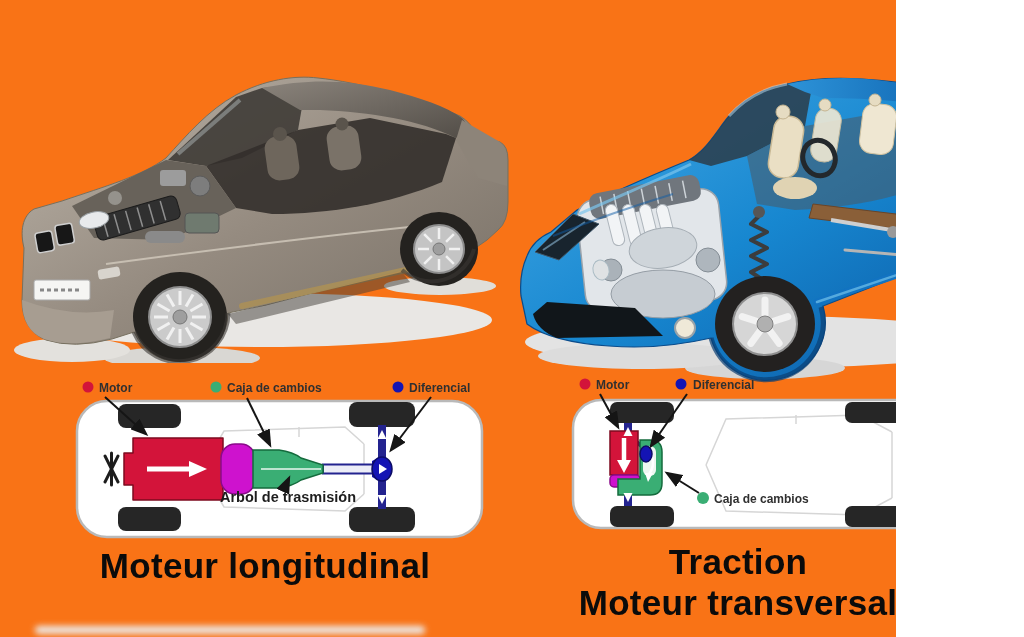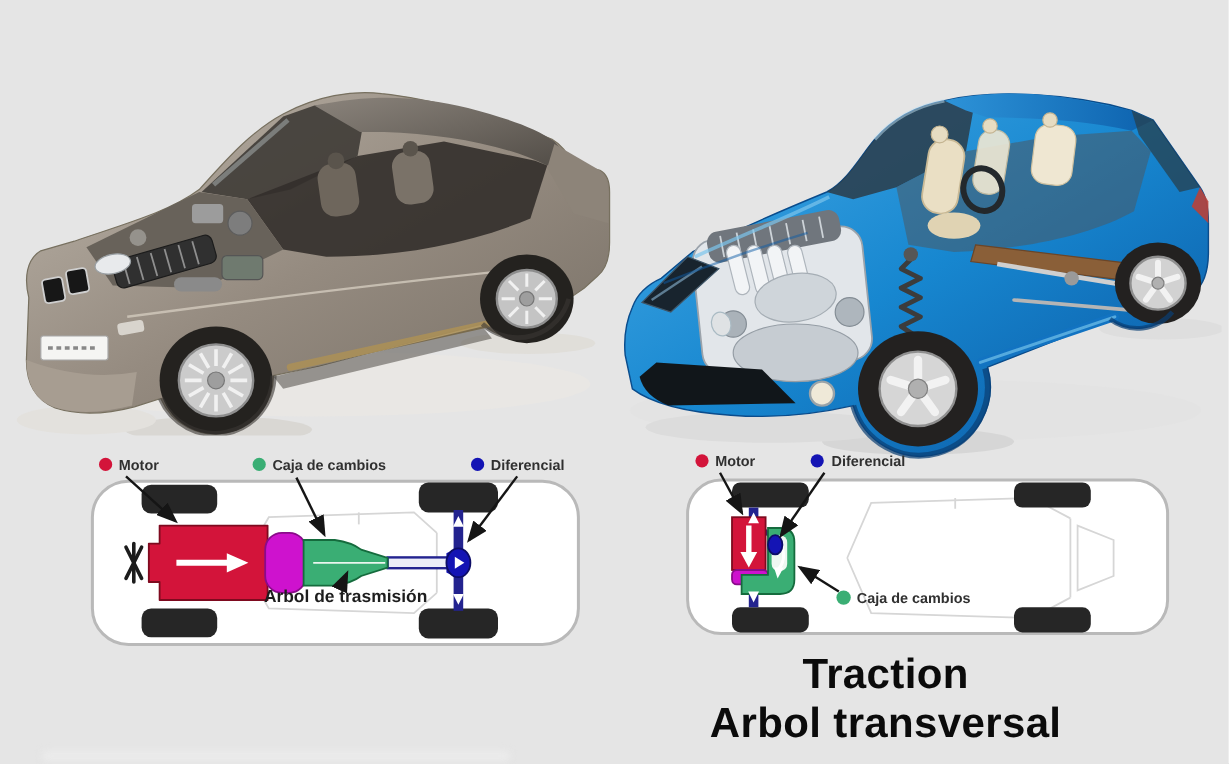--- a/index.html
+++ b/index.html
@@ -1,17 +1,17 @@
 <!DOCTYPE html>
 <html><head>
 <meta charset="utf-8">
 <style>
   html,body{margin:0;padding:0;background:#ffffff;}
-  #stage{position:relative;width:1024px;height:637px;background:#e5e5e5;overflow:hidden;
-         font-family:"Liberation Sans",sans-serif;}
+  #stage{position:relative;width:868px;height:637px;background:#f97316;overflow:hidden;
+         font-family:"Liberation Sans",sans-serif;padding-left:28px;}
   .abs{position:absolute;}
   svg text.lg{font-size:12px;font-weight:700;fill:#303030;font-family:"Liberation Sans",sans-serif;}
   svg text.shaft-label{font-size:14.5px;font-weight:700;fill:#1d1d1d;font-family:"Liberation Sans",sans-serif;}
   .caption{position:absolute;top:543px;text-align:center;color:#0b0b0b;font-weight:700;}
   .caption .l1{font-size:35px;line-height:37px;letter-spacing:0.3px;}
   .caption .l2{font-size:35px;line-height:37px;margin-top:4px;letter-spacing:0.3px;}
   .smudge{position:absolute;background:#ececec;filter:blur(3px);border-radius:6px;}
 </style>
 </head>
 <body>
@@ -384,20 +384,21 @@
     </g>
 
     <g stroke="#151515" stroke-width="2" fill="none">
       <path d="M44,20 L62,53" marker-end="url(#ahR)"></path>
       <path d="M131,20 L95,72" marker-end="url(#ahR)"></path>
       <path d="M143,119 L111,99" marker-end="url(#ahR)"></path>
     </g>
   </svg>
 
   <div class="caption" style="left:0;width:530px">
+    <div class="l2">Moteur longitudinal</div>
   </div>
   <div class="caption" style="left:492px;width:492px">
     <div class="l1">Traction</div>
-    <div class="l2">Arbol transversal</div>
+    <div class="l2">Moteur transversal</div>
   </div>
 
   <div class="smudge" style="left:35px;top:626px;width:390px;height:8px"></div>
 </div>
 
 </body></html>

